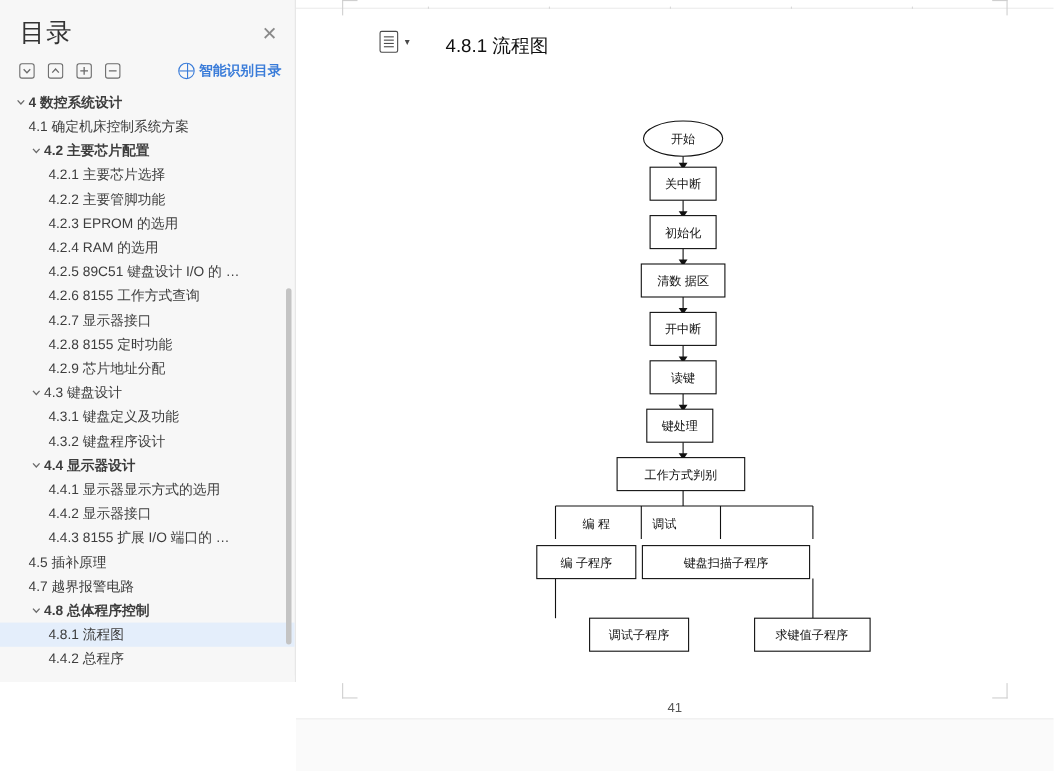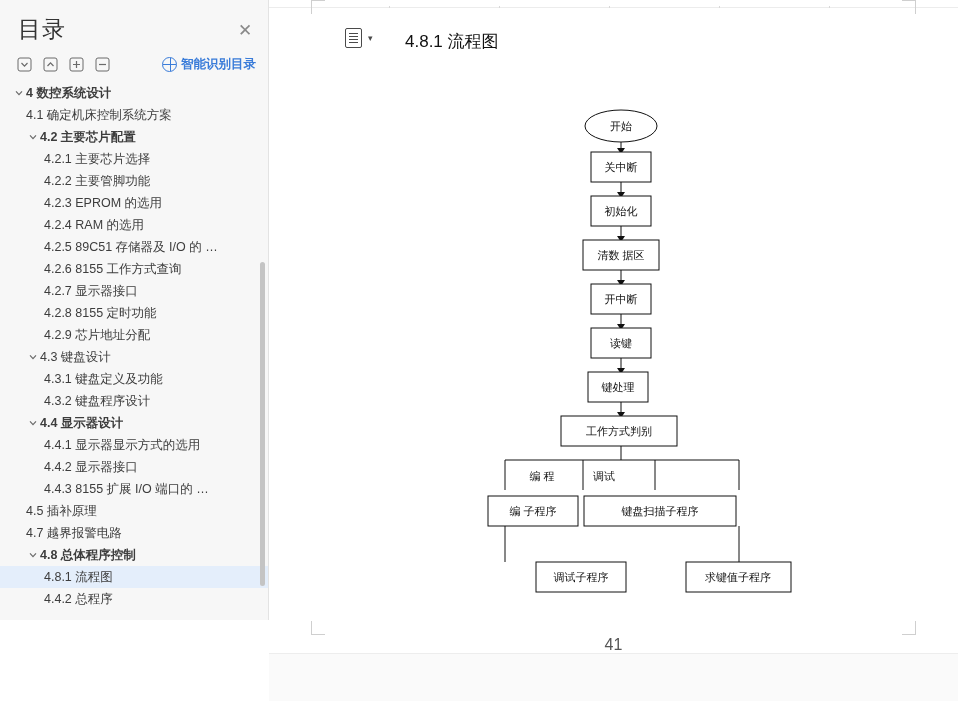--- a/index.html
+++ b/index.html
@@ -175,21 +175,21 @@
   .flow {
     position: absolute; left: 4px; top: 70px;
     width: 689px; height: 560px;
   }
   .flow svg { display: block; }
 
   .page-number {
     position: absolute; left: 0; top: 636px;
     width: 689px;
     text-align: center;
-    font-size: 16px;
+    font-size: 12px;
     color: #555;
   }
 
   
   .crop {
     position: absolute;
     width: 14px; height: 14px;
   }
   .crop.tl { left: 42px; top: 0px; border-left: 1px solid #cfcfcf; border-top: 1px solid #cfcfcf; }
   .crop.tr { right: 42px; top: 0px; border-right: 1px solid #cfcfcf; border-top: 1px solid #cfcfcf; }
@@ -281,21 +281,21 @@
       <div class="tree-row level2">
         <span class="row-label">4.2.2  主要管脚功能</span>
       </div>
       <div class="tree-row level2">
         <span class="row-label">4.2.3 EPROM 的选用</span>
       </div>
       <div class="tree-row level2">
         <span class="row-label">4.2.4 RAM 的选用</span>
       </div>
       <div class="tree-row level2">
-        <span class="row-label">4.2.5 89C51 存储器及 I/O 的 …</span>
+        <span class="row-label">4.2.5 89C51 键盘设计 I/O 的 …</span>
       </div>
       <div class="tree-row level2">
         <span class="row-label">4.2.6 8155 工作方式查询</span>
       </div>
       <div class="tree-row level2">
         <span class="row-label">4.2.7  显示器接口</span>
       </div>
       <div class="tree-row level2">
         <span class="row-label">4.2.8 8155 定时功能</span>
       </div>

